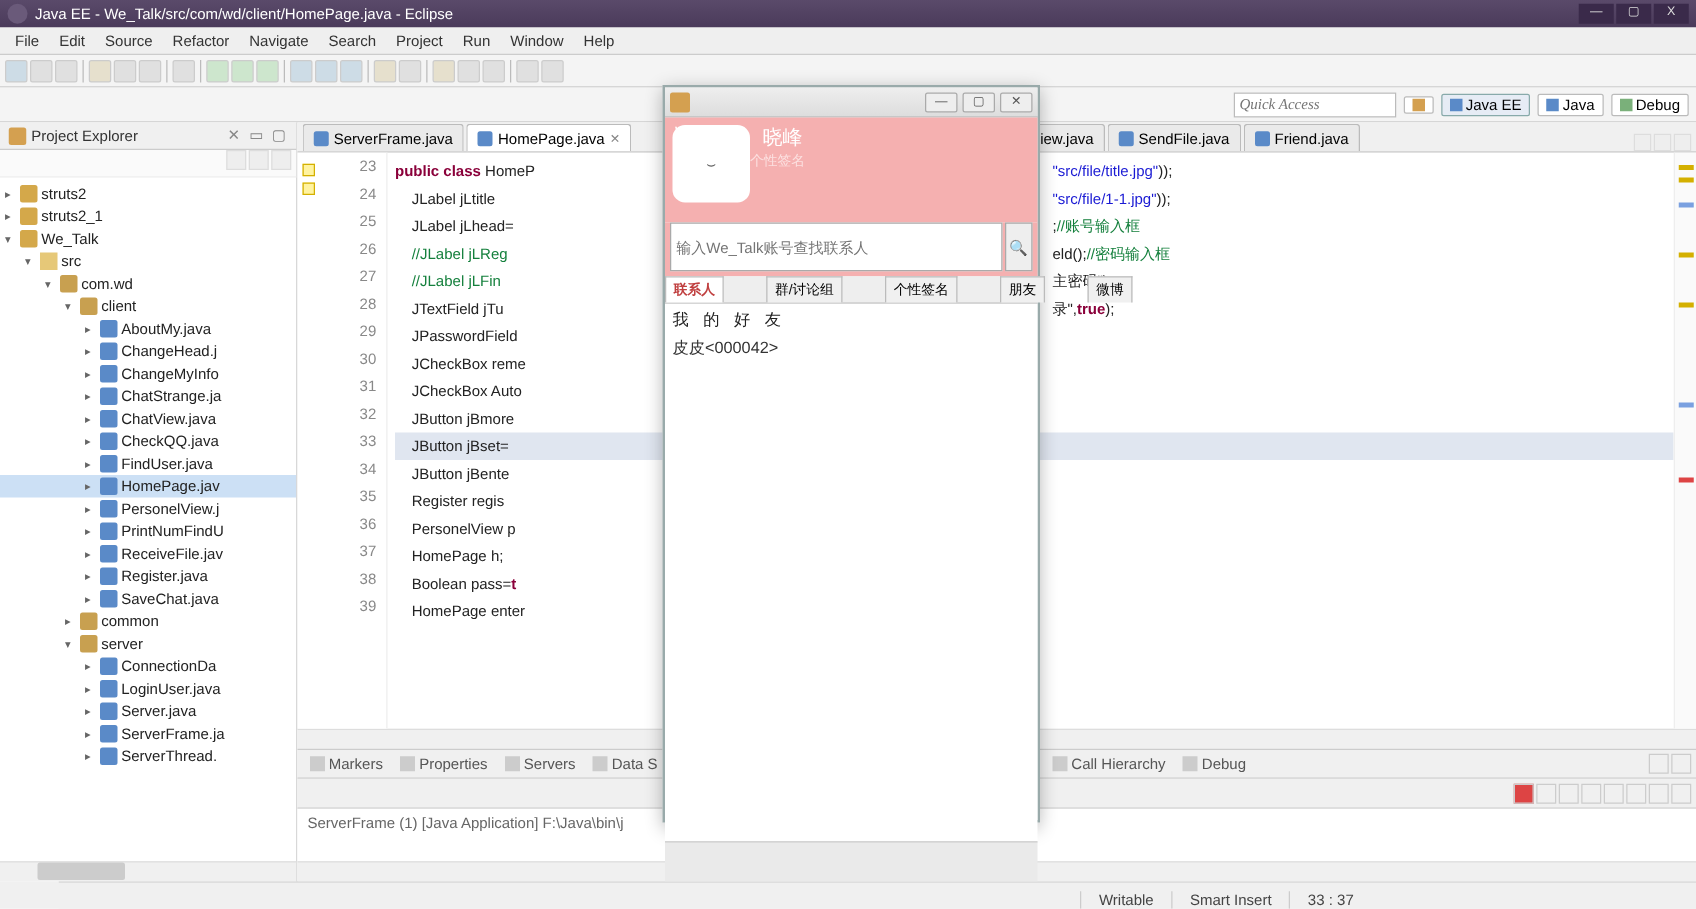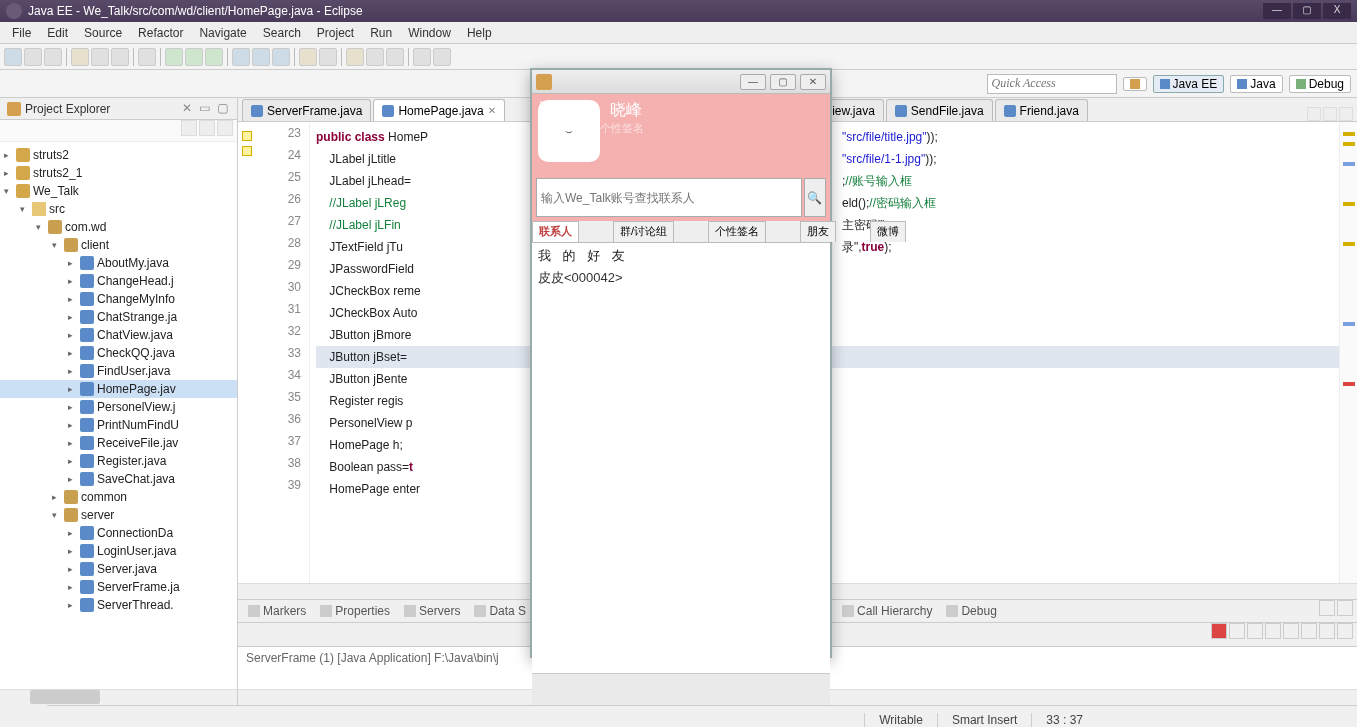--- a/index.html
+++ b/index.html
@@ -76,21 +76,21 @@
 .kw { color:#8a003a; font-weight:bold; }
 .cm { color:#15803d; }
 .str { color:#1a1ad4; }
 .ovw { width:18px; background:#fafafa; border-left:1px solid #eee; position:relative; }
 .ovw .ob { position:absolute; width:12px; left:3px; height:4px; }
 
 .edbottom { height:16px; background:#f0f0f0; border-top:1px solid #ddd; display:flex; }
 .edbottom .sc { flex:1; }
 
 
-.btabs { height:24px; background:#f0f0f0; border-top:1px solid #ccc; border-bottom:1px solid #ccc; display:flex; padding:0 4px; gap:2px; }
+.btabs { height:24px; background:#f0f0f0; border-top:1px solid #ccc; border-bottom:1px solid #ccc; display:flex; align-items:center; padding:0 4px; gap:2px; }
 .btab { padding:2px 6px; color:#555; display:flex; align-items:center; gap:3px; }
 .btab .bi { width:12px; height:12px; background:#ccc; }
 .btabs .bright { margin-left:auto; display:flex; gap:2px; }
 .btabs .bright .tb { width:16px; height:16px; border:1px solid #ccc; }
 .btabs .bright .tb.red { background:#d44; }
 .console { height:42px; background:#fff; padding:4px 8px; color:#666; overflow:hidden; }
 .cscrl { height:16px; background:#f0f0f0; border-top:1px solid #ddd; }
 
 
 .status { height:22px; background:#f0f0f0; border-top:1px solid #ccc; display:flex; align-items:flex-end;margin-left:47px; }

